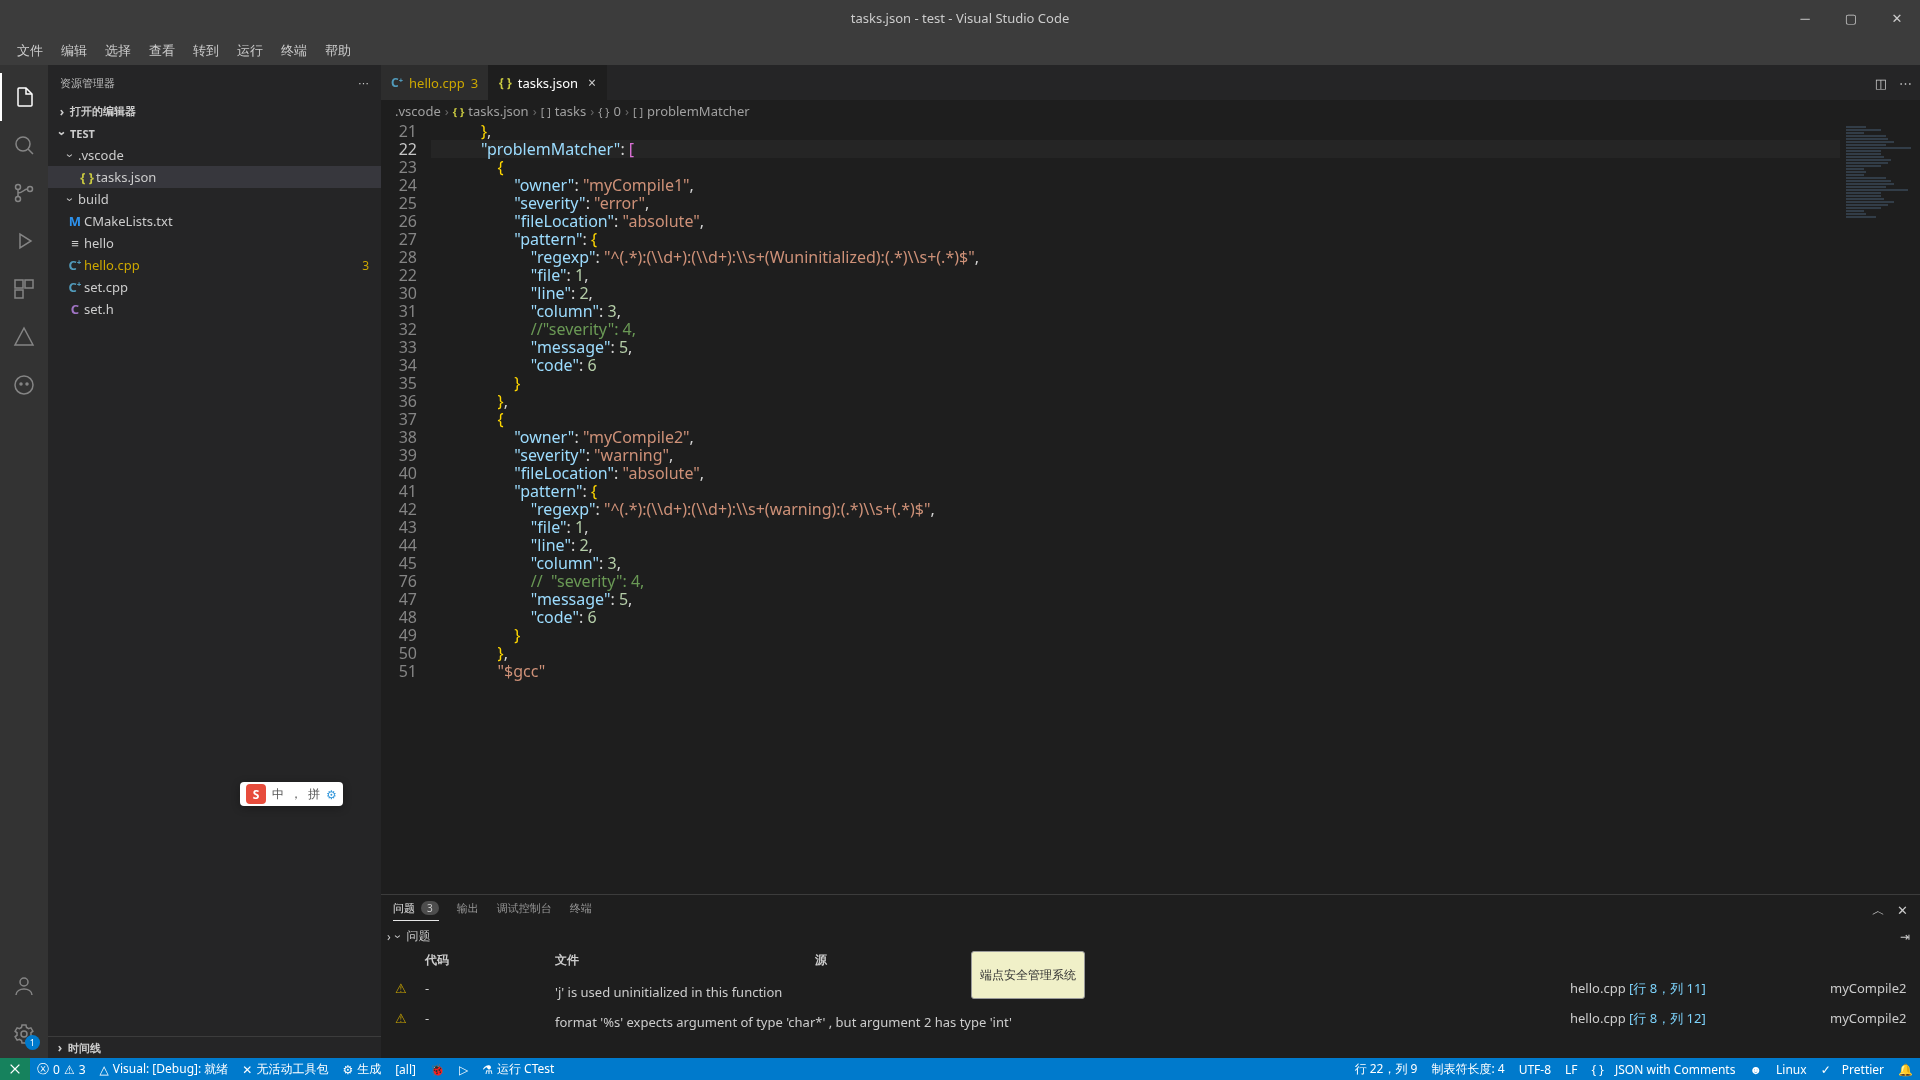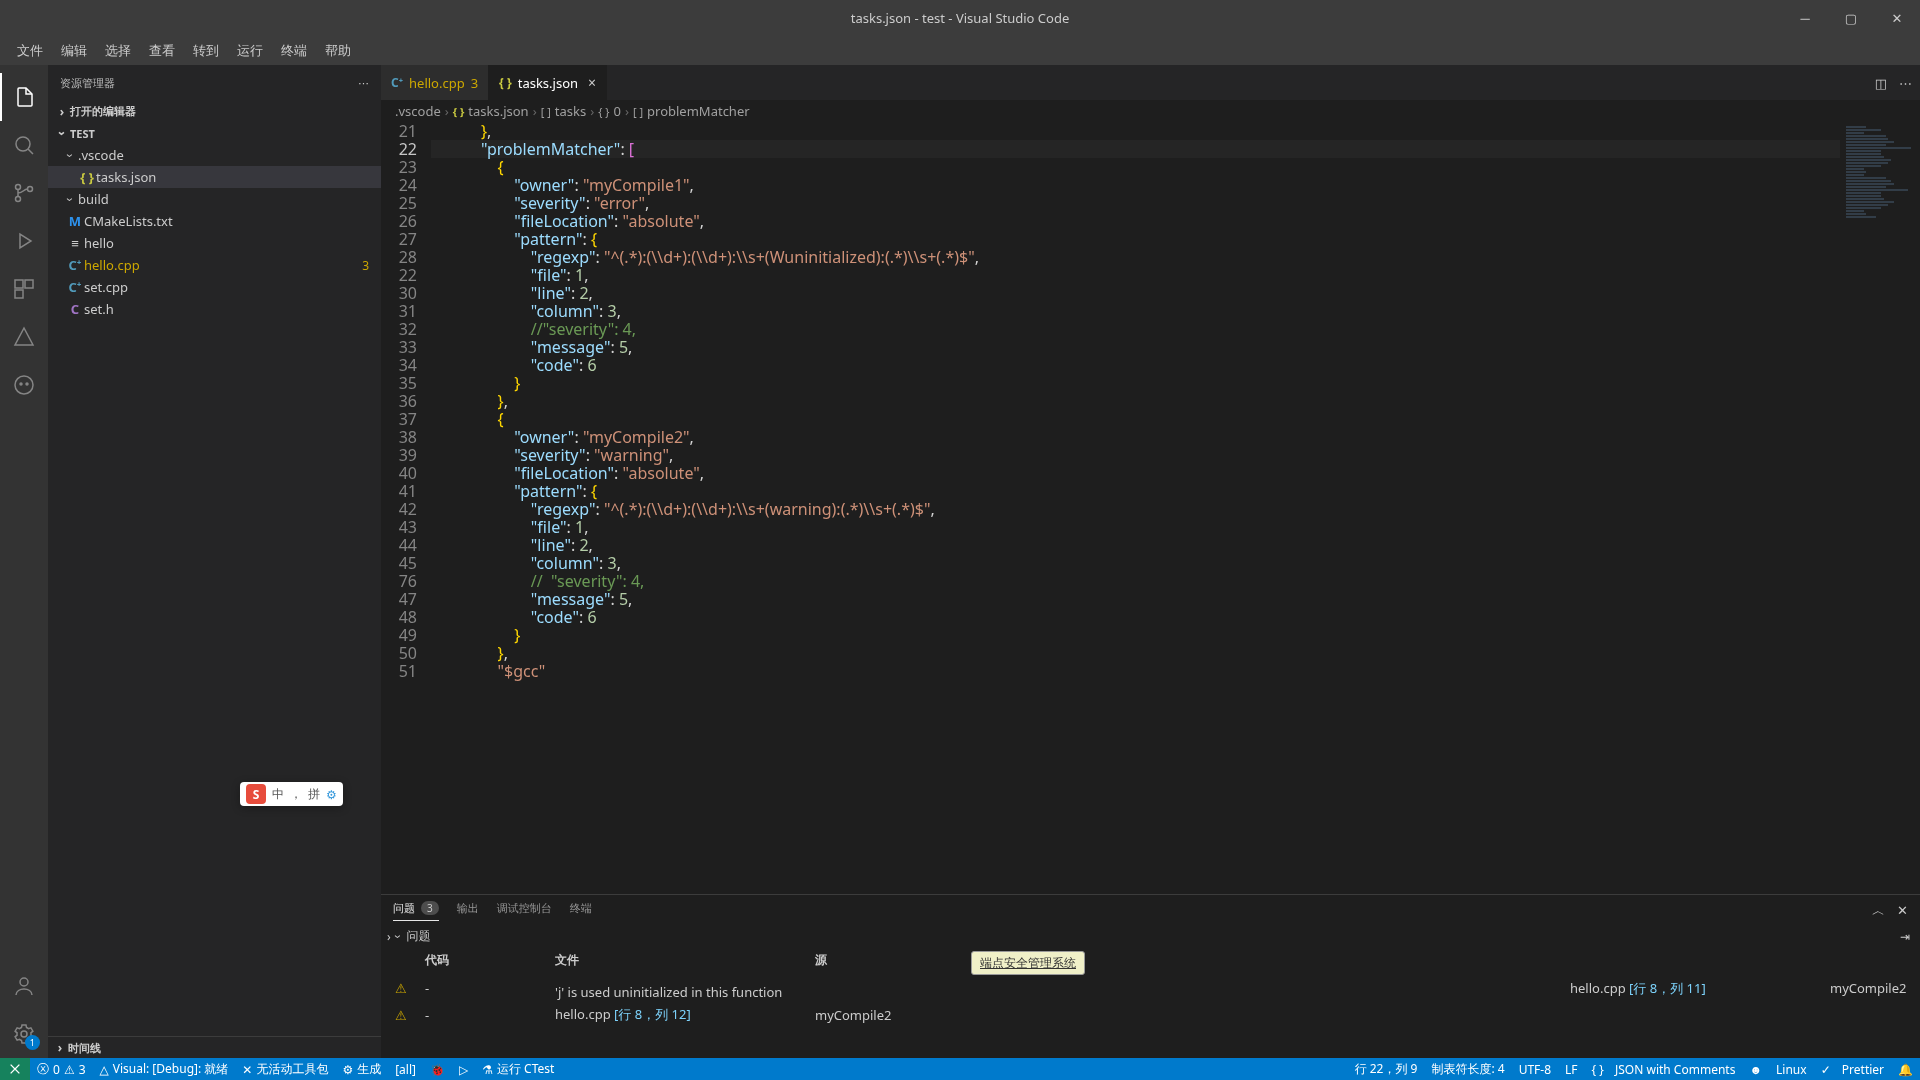--- a/index.html
+++ b/index.html
@@ -103,21 +103,21 @@
 .col-src { width: 90px; }
 .problems-rows { }
 .problem-row { display: flex; align-items: center; padding: 2px 0 2px 14px; font-size: 13px; }
 .problem-row .picon { width: 30px; color: #cca700; }
 .problem-row .pcode { width: 130px; color: #cccccc; }
 .problem-row .pmsg { flex: 1; color: #cccccc; margin-top: 8px; }
 .problem-row .pfile { width: 260px; color: #cccccc; }
 .problem-row .ploc { color: #7dd3fc; }
 .problem-row .psrc { width: 90px; color: #cccccc; }
 
-.tooltip-pill { position: absolute; background: #f0f0c8; color: #333; font-size: 12px; padding: 2px 8px; border-radius: 3px; border: 1px solid #999; text-decoration: underline; }
+.tooltip-pill { position: absolute; background: #f0f0c8; color: #333; font-size: 12px; padding: 14px 8px; border-radius: 3px; border: 1px solid #999; }
 
 
 .statusbar { height: 22px; background: #007acc; display: flex; align-items: center; color: #ffffff; font-size: 12px; }
 .statusbar .sitem { padding: 0 7px; display: flex; align-items: center; gap: 4px; cursor: pointer; height: 22px; }
 .statusbar .remote { background: #16825d; padding: 0 8px; }
 .statusbar .spacer { flex: 1; }
 .statusbar svg { width: 14px; height: 14px; }
 
 
 .ime-pill { position: fixed; left: 240px; top: 782px; background: #fff; border-radius: 4px; display: flex; align-items: center; padding: 2px 6px; gap: 6px; box-shadow: 0 2px 8px rgba(0,0,0,0.3); }
@@ -413,20 +413,21 @@
           <div class="problem-row">
             <span class="picon">⚠</span>
             <span class="pcode">-</span>
             <span class="pmsg">'j'   is used uninitialized in this function</span>
             <span class="pfile">hello.cpp <span class="ploc">[行 8，列 11]</span></span>
             <span class="psrc">myCompile2</span>
           </div>
           <div class="problem-row">
             <span class="picon">⚠</span>
             <span class="pcode">-</span>
+            <span class="pmsg">format   '%s'   expects argument of type   'char*'   , but argument 2 has type   'int'</span>
             <span class="pfile">hello.cpp <span class="ploc">[行 8，列 12]</span></span>
             <span class="psrc">myCompile2</span>
           </div>
         </div>
       <div class="tooltip-pill" style="left:590px; top:56px">端点安全管理系统</div>
     </div>
   </div>
 </div>
 
 <div class="statusbar">

